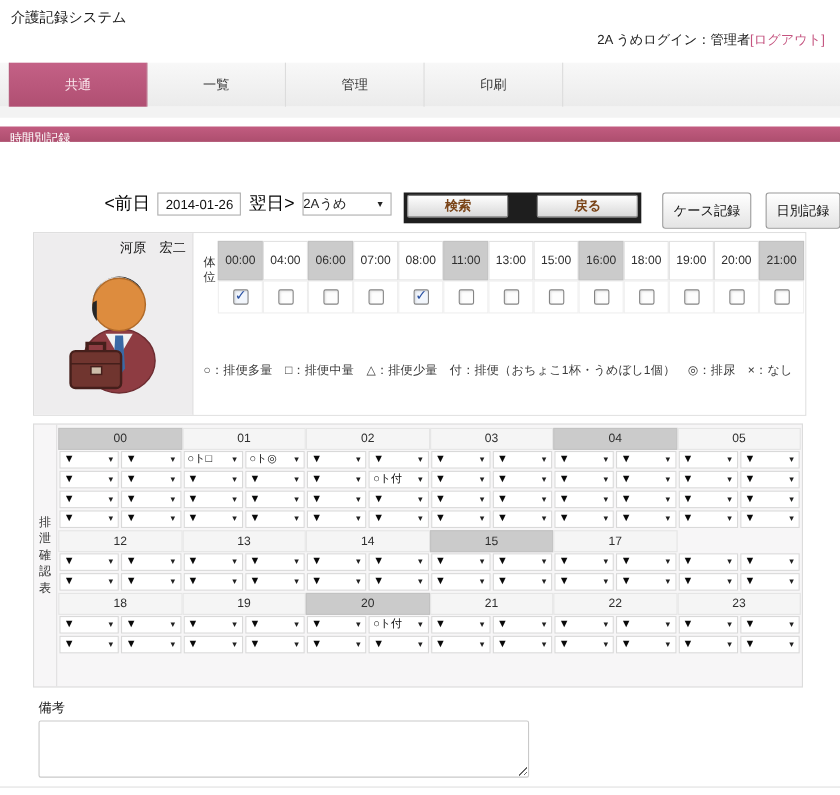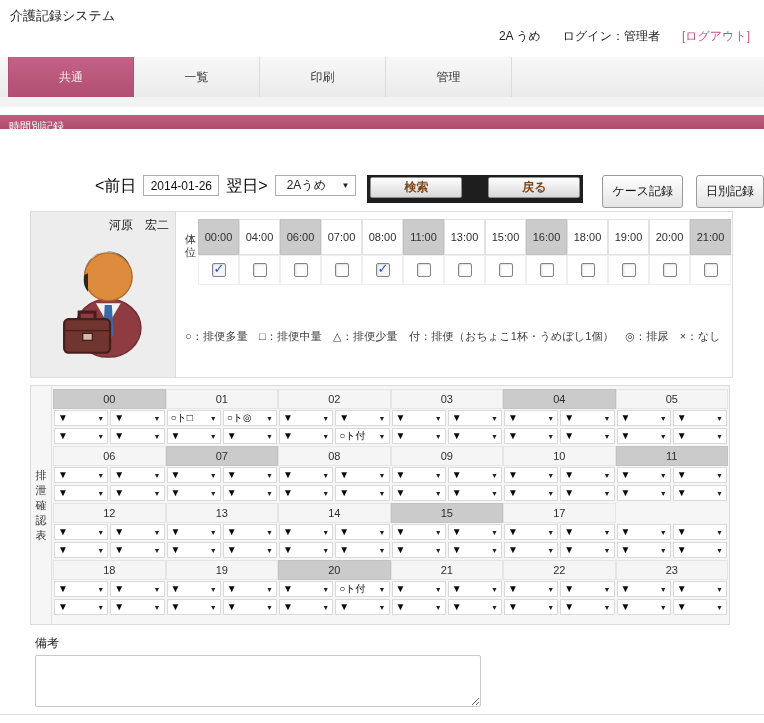--- a/index.html
+++ b/index.html
@@ -1,38 +1,38 @@
 <!DOCTYPE html>
 <html><head>
 <meta charset="utf-8">
 <style>
   * { box-sizing: border-box; margin: 0; padding: 0; }
   html,body { width:764px; height:723px; overflow:hidden; background:#fff;
     font-family:"Liberation Sans","DejaVu Sans",sans-serif; color:#222; }
   .header { height:57px; position:relative; }
   .app-title { position:absolute; left:10px; top:7px; font-size:13px; color:#1a1a1a; }
-  .user-info { position:absolute; right:14px; top:28px; font-size:12px; display:flex; gap:22px; }
+  .user-info { position:absolute; right:14px; top:28px; font-size:12px; display:flex; gap:0; }
   .user-info .logout { color:#c4537f; cursor:pointer; text-decoration:none;text-align:right; }
   
   .tabbar { height:40px; background:linear-gradient(#f8f8f8,#ebebeb); display:flex; padding-left:8px; }
   .tab { width:126px; height:40px; display:flex; align-items:center; justify-content:center;
          font-size:12px; color:#333; border-right:1px solid #dcdcdc; cursor:pointer; background:transparent; }
   .tab:first-child { border-left:1px solid #dcdcdc; }
   .tab.active { background:linear-gradient(#c46186,#b04f72); color:#fbe9ef; border-color:#b04f72; }
   .tab-substrip { height:10px; background:#f3f3f3; }
   .gap1 { height:8px; }
   .titlebar { height:14px; background:linear-gradient(#c25c80,#ad4e6e); color:#fff;
               font-size:11px; line-height:22px; padding-left:9px; }
   
   .toolbar { margin:46px 0 0 95px; display:flex; align-items:flex-start; gap:7px; height:29px; }
   .nav-link { font-size:16px; color:#000000; cursor:pointer; text-decoration:none; line-height:22px; white-space:nowrap; }
   .date-input { width:76px; height:21px; border:1px solid #adadad; font-size:12px; text-align:center;
                 font-family:"Liberation Sans","DejaVu Sans",sans-serif; color:#111; }
   .fake-select { width:100px; height:21px; border:1px solid #adadad; background:#fff; display:flex;
-                 align-items:center; justify-content:space-between; padding:0 6px 0 11px; font-size:12px; cursor:pointer; }
+                 align-items:center; justify-content:space-between; padding:0 6px 0 0; font-size:12px; cursor:pointer; }
   .fake-select .chev { font-size:8px; color:#222; }
   .dark-wrap { background:#1e1e1e; padding:2px 3px 5px 3px; display:flex; gap:26px; margin-left:4px; }
   .btn-silver { width:92px; height:21px; background:linear-gradient(#fefefe,#d8d8d8); border:1px solid #8f8f8f;
                 border-radius:2px; color:#7a4418; font-size:12px; font-weight:bold; text-align:center;
                 line-height:19px; cursor:pointer; }
   .btn-white { height:33px; padding:4px 9px; background:linear-gradient(#ffffff,#e4e4e4); border:1px solid #9a9a9a;
                border-radius:3px; font-size:12px; color:#111; line-height:21px; cursor:pointer; margin-left:6px; white-space:nowrap; }
   .btn-white.first { margin-left:12px; }
   
   .patient-box { margin:7px 30px 0 30px; width:703px; height:167px; border:1px solid #dcdcdc; display:flex; background:#fff; }
@@ -82,22 +82,22 @@
   <div class="user-info">
     <span>2A うめ</span>
     <span>ログイン：管理者</span>
     <a class="logout">[ログアウト]</a>
   </div>
 </div>
 
 <div class="tabbar" id="tabbar">
     <div class="tab active">共通</div>
     <div class="tab">一覧</div>
+    <div class="tab">管理</div>
     <div class="tab">印刷</div>
-    <div class="tab">管理</div>
   </div>
 <div class="tab-substrip"></div>
 <div class="gap1"></div>
 <div class="titlebar">時間別記録</div>
 
 <div class="toolbar">
   <a class="nav-link">&lt;前日</a>
   <input class="date-input" value="2014-01-26" style="">
   <a class="nav-link">翌日&gt;</a>
   <div class="fake-select">
@@ -281,28 +281,20 @@
         <div class="sel">
           <span class="v">▼</span>
         </div>
         <div class="sel">
           <span class="v">▼</span>
         </div>
         <div class="sel">
           <span class="v">▼</span>
         </div>
       </div>
-      <div class="hour-row">
-        <div class="hour-h">06</div>
-        <div class="hour-h hl">07</div>
-        <div class="hour-h">08</div>
-        <div class="hour-h">09</div>
-        <div class="hour-h">10</div>
-        <div class="hour-h hl">11</div>
-      </div>
       <div class="sel-row">
         <div class="sel">
           <span class="v">▼</span>
         </div>
         <div class="sel">
           <span class="v">▼</span>
         </div>
         <div class="sel">
           <span class="v">▼</span>
         </div>

